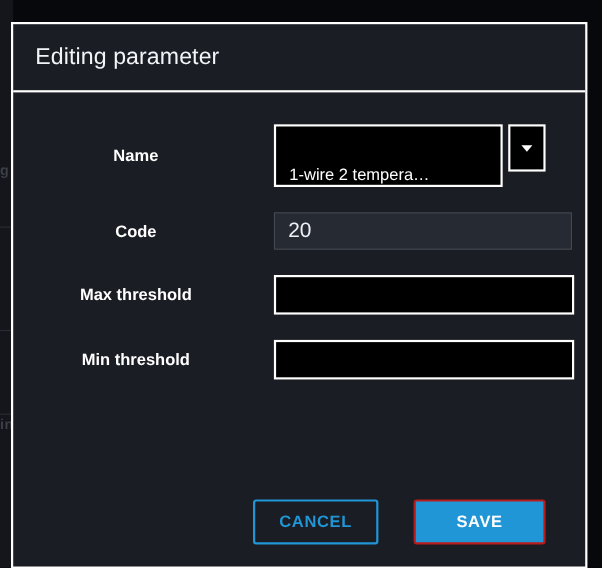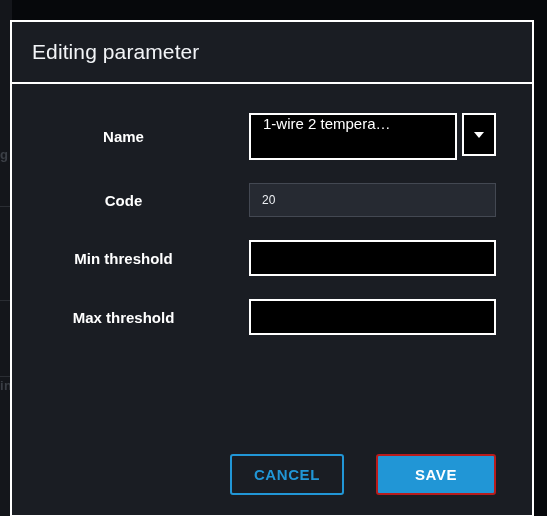--- a/index.html
+++ b/index.html
@@ -94,25 +94,25 @@
     white-space: nowrap;
   }
   .field-wrap {
     flex: 1 1 auto;
     display: flex;
     align-items: stretch;
   }
 
   .select-box {
     flex: 1 1 auto;
-    height: 47px;
+    height: 57px;
     background: #000000;
     border: 2px solid #ffffff;
     display: flex;
-    align-items: flex-start;
+    align-items: flex-end;
     padding: 0 12px;
     overflow: hidden;
   }
   .select-value {
     color: #ffffff;
     font-size: 15px;
     white-space: nowrap;
     overflow: hidden;
     text-overflow: ellipsis;
   }
@@ -133,21 +133,21 @@
     border-top: 6px solid #ffffff;
   }
 
   .text-input {
     flex: 1 1 auto;
     height: 32px;
     background: #000000;
     border: 2px solid #ffffff;
     color: #ffffff;
     font-family: "Liberation Sans", sans-serif;
-    font-size: 12px;
+    font-size: 19px;
     padding: 16px 12px;
     outline: none;
   }
   .text-input.disabled {
     background: #262a32;
     border: 1px solid #434852;
     color: #eceff3;
   }
 
   #button-bar {
@@ -220,28 +220,28 @@
     </div>
 
     <div class="form-row">
       <div class="field-label">Code</div>
       <div class="field-wrap">
         <input class="text-input disabled" type="text" disabled="" value="20" style="">
       </div>
     </div>
 
     <div class="form-row">
+      <div class="field-label">Max threshold</div>
+      <div class="field-wrap">
+        <input class="text-input" type="text" value="" style="">
+      </div>
+    </div>
+
+    <div class="form-row">
       <div class="field-label">Min threshold</div>
-      <div class="field-wrap">
-        <input class="text-input" type="text" value="" style="">
-      </div>
-    </div>
-
-    <div class="form-row">
-      <div class="field-label">Max threshold</div>
       <div class="field-wrap">
         <input class="text-input" type="text" value="" style="">
       </div>
     </div>
 
     <div id="button-bar">
       <div class="btn btn-outline">CANCEL</div>
       <div class="btn btn-filled">SAVE</div>
     </div>
 

